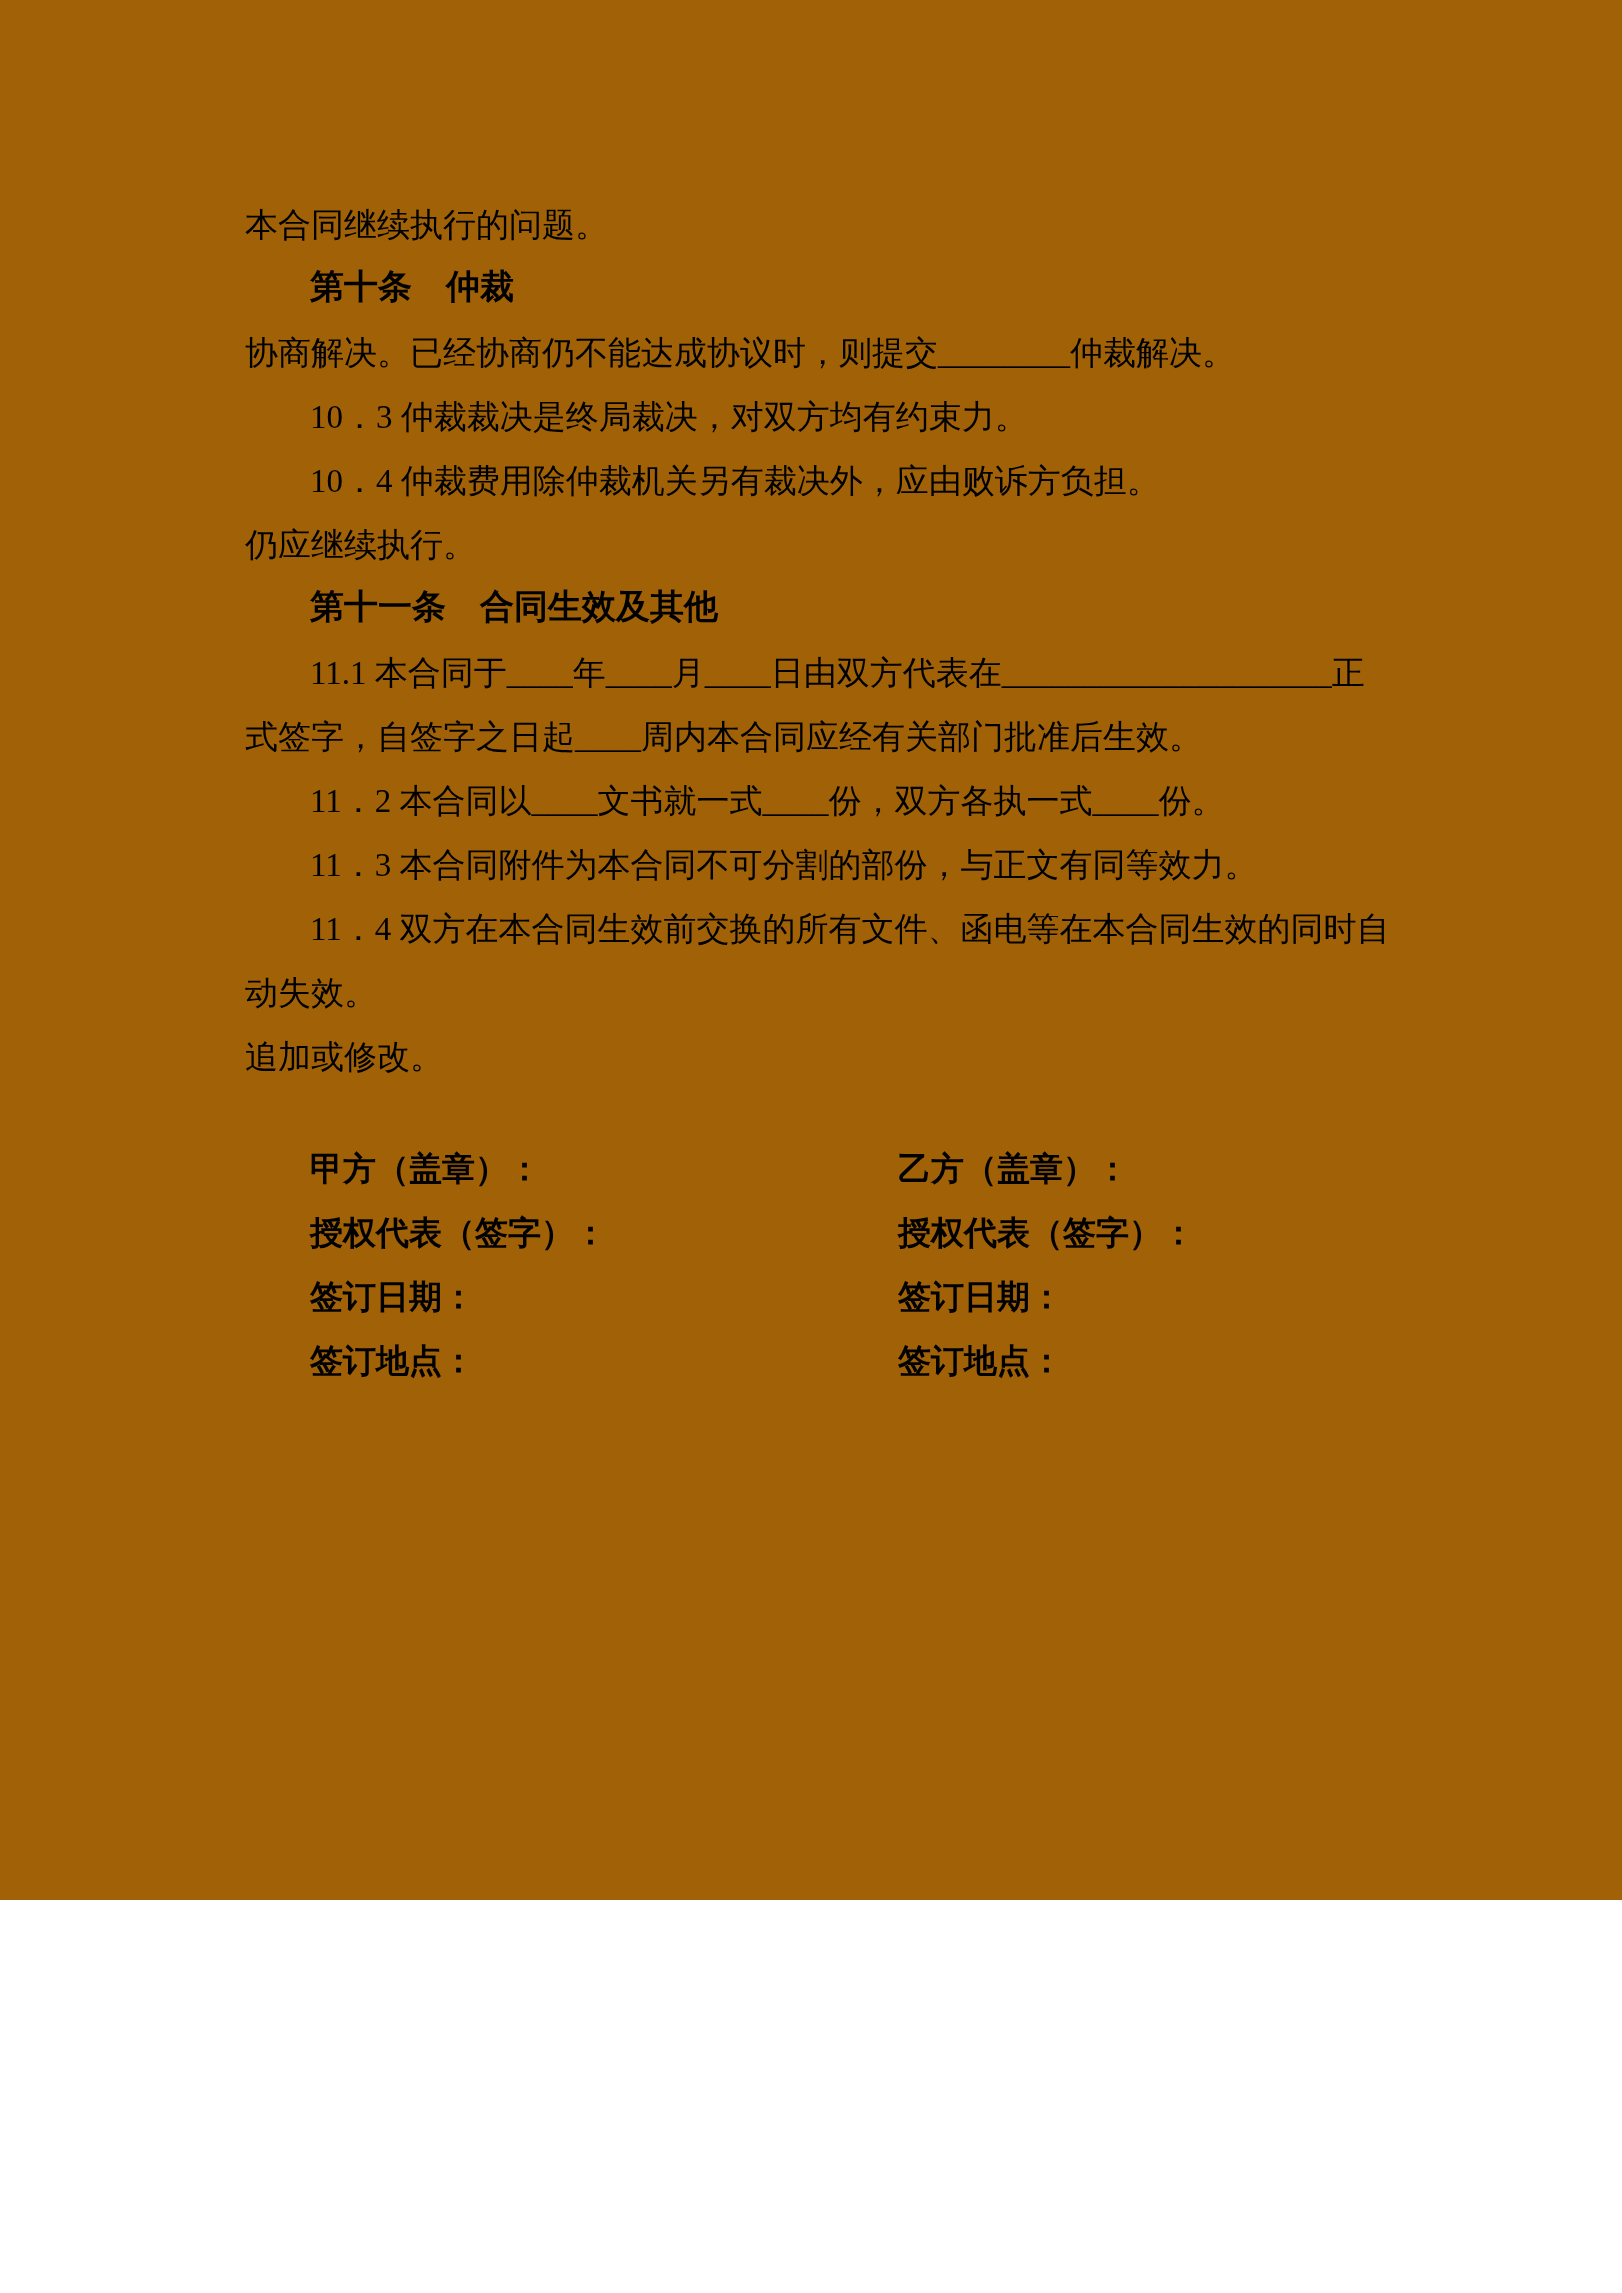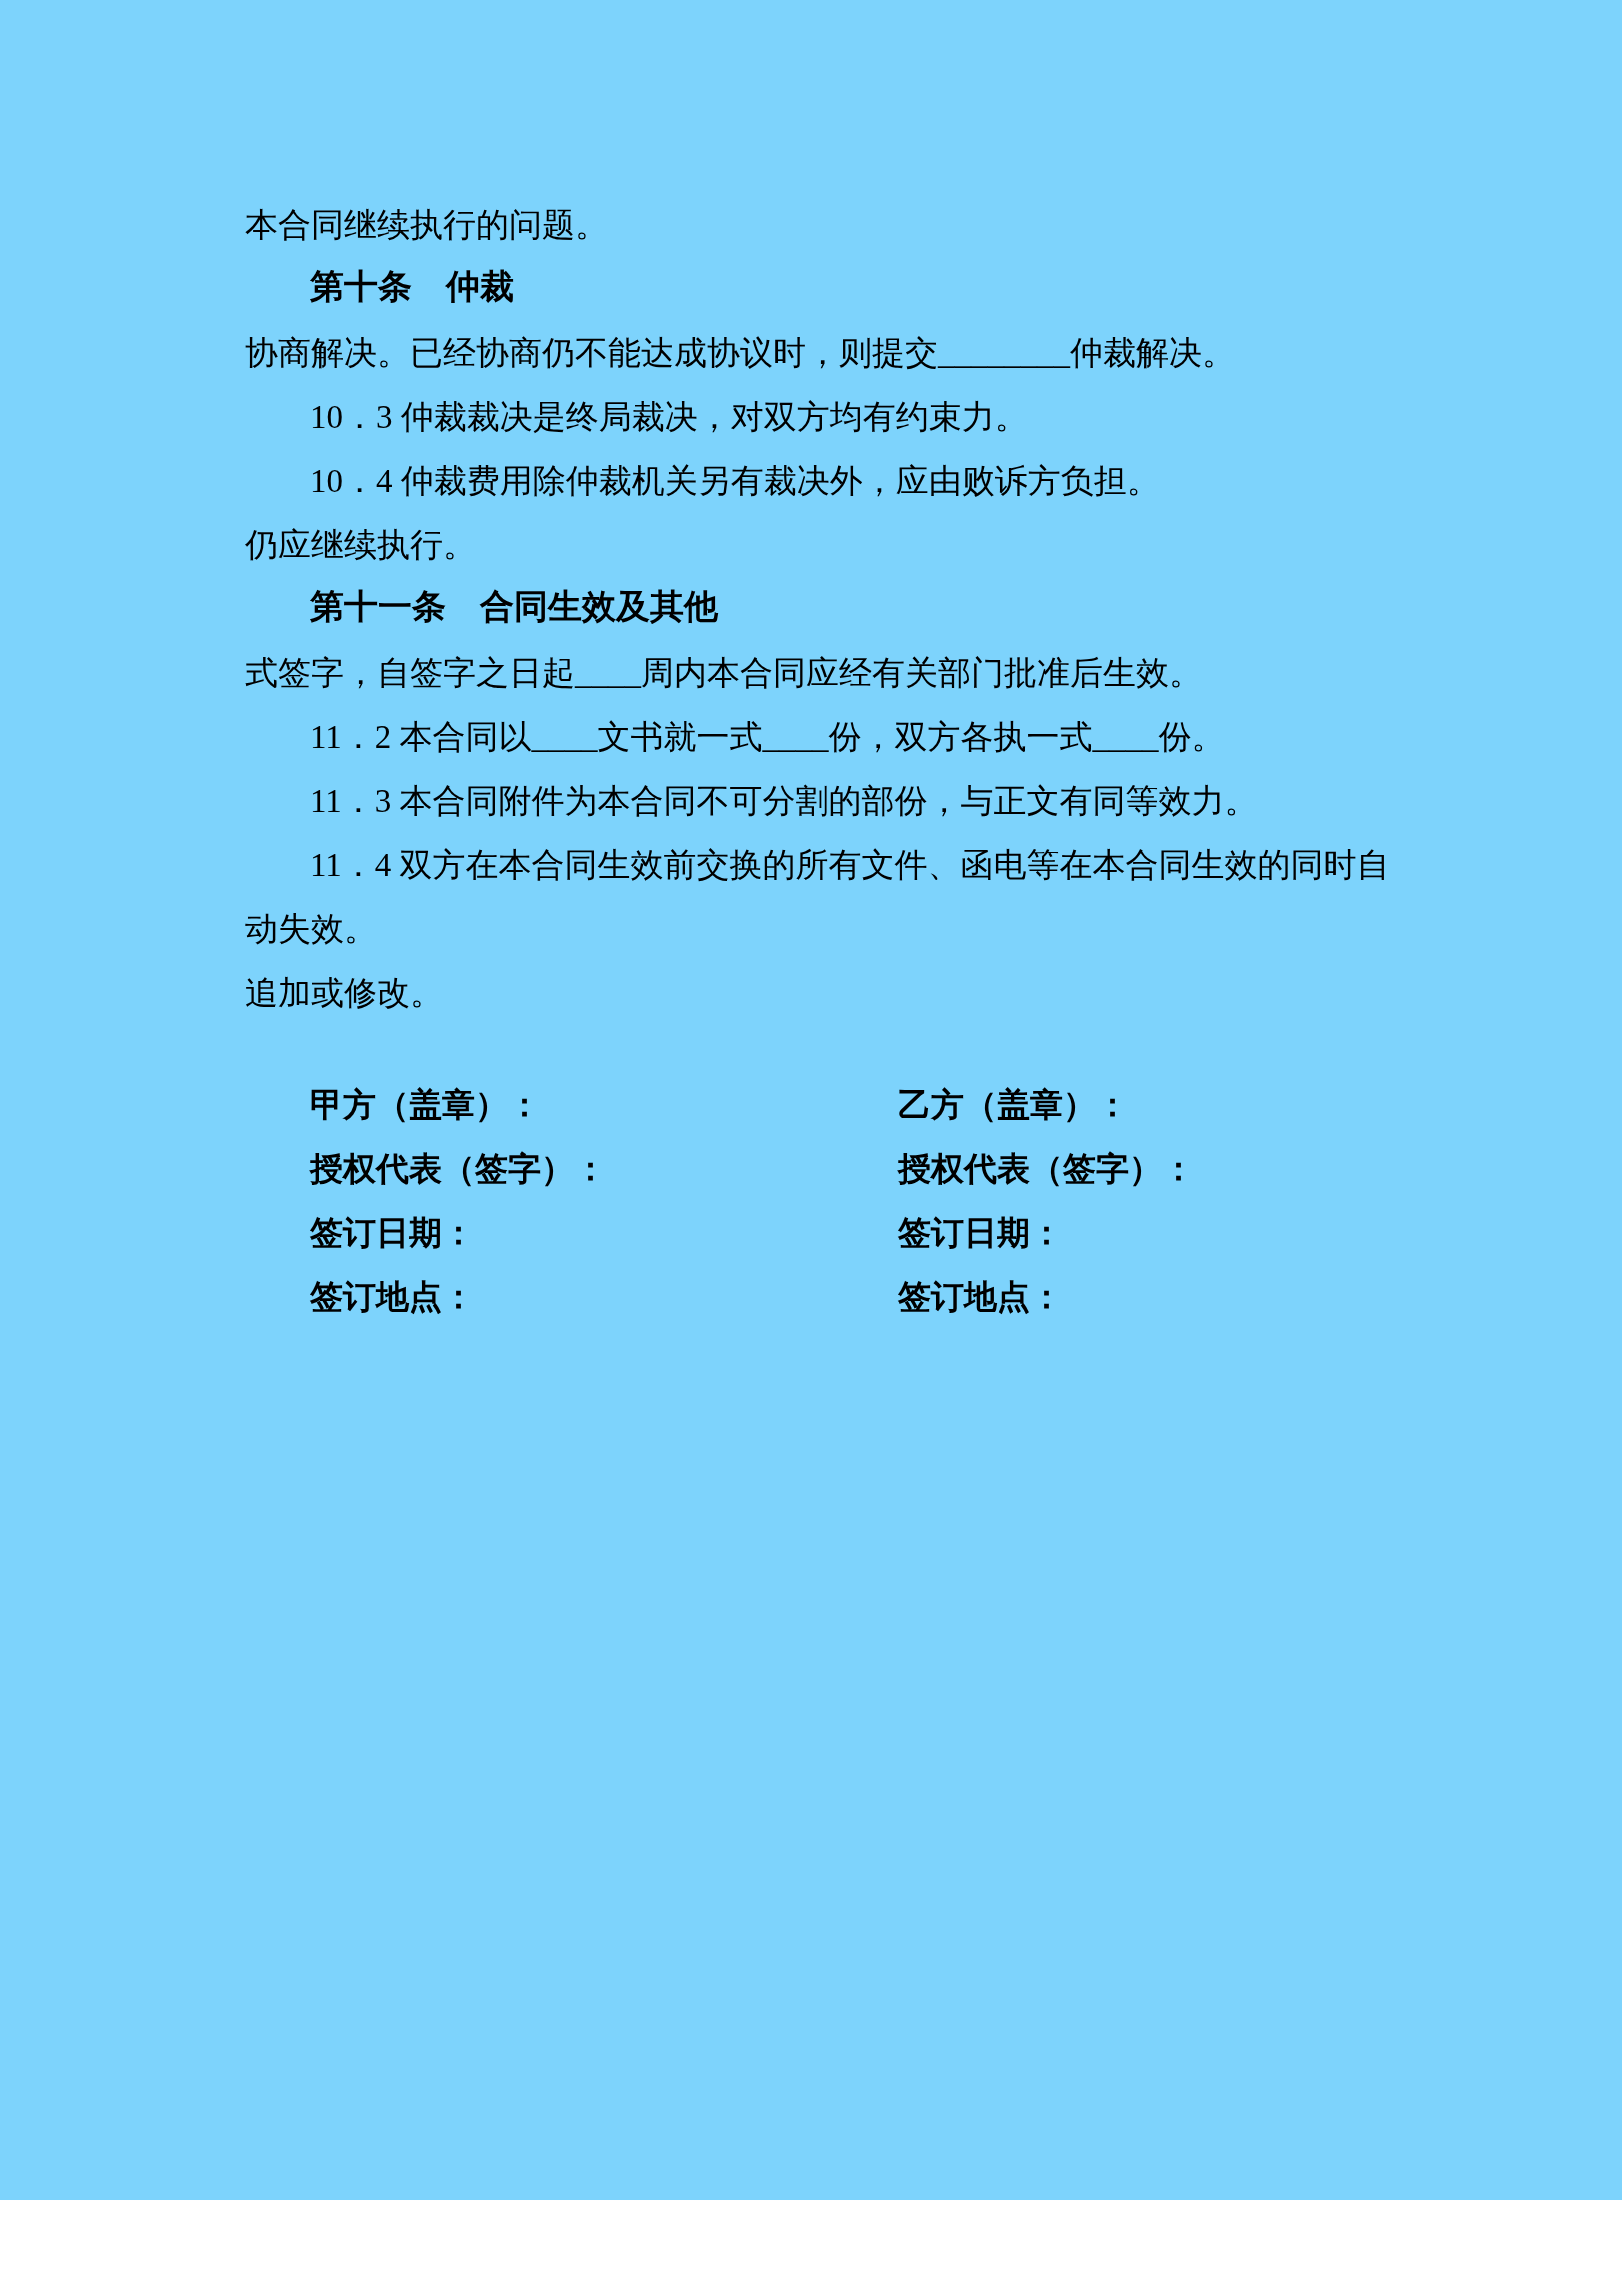--- a/index.html
+++ b/index.html
@@ -3,22 +3,22 @@
 <meta charset="utf-8">
 <style>
   html, body {
     margin: 0;
     padding: 0;
     background: #ffffff;
   }
   .page {
     position: relative;
     width: 1623px;
-    height: 2200px;
-    background: #7dd3fc;
+    height: 1900px;
+    background: #a16207;
     color: #000000;
     font-family: "Liberation Serif", "DejaVu Serif", serif;
     font-size: 33px;
     overflow: hidden;
   }
   .content {
     position: absolute;
     left: 245px;
     top: 193px;
     width: 1136px;
@@ -62,20 +62,21 @@
 <div class="page">
   <div class="content">
 
     <p class="line">本合同继续执行的问题。</p>
     <p class="line indent heading">第十条　仲裁</p>
     <p class="line">协商解决。已经协商仍不能达成协议时，则提交________仲裁解决。</p>
     <p class="line indent">10．3 仲裁裁决是终局裁决，对双方均有约束力。</p>
     <p class="line indent">10．4 仲裁费用除仲裁机关另有裁决外，应由败诉方负担。</p>
     <p class="line">仍应继续执行。</p>
     <p class="line indent heading">第十一条　合同生效及其他</p>
+    <p class="line indent">11.1 本合同于____年____月____日由双方代表在____________________正</p>
     <p class="line">式签字，自签字之日起____周内本合同应经有关部门批准后生效。</p>
     <p class="line indent">11．2 本合同以____文书就一式____份，双方各执一式____份。</p>
     <p class="line indent">11．3 本合同附件为本合同不可分割的部份，与正文有同等效力。</p>
     <p class="line indent">11．4 双方在本合同生效前交换的所有文件、函电等在本合同生效的同时自</p>
     <p class="line">动失效。</p>
     <p class="line">追加或修改。</p>
 
     <div class="gap"></div>
 
     <div class="sig-row">

